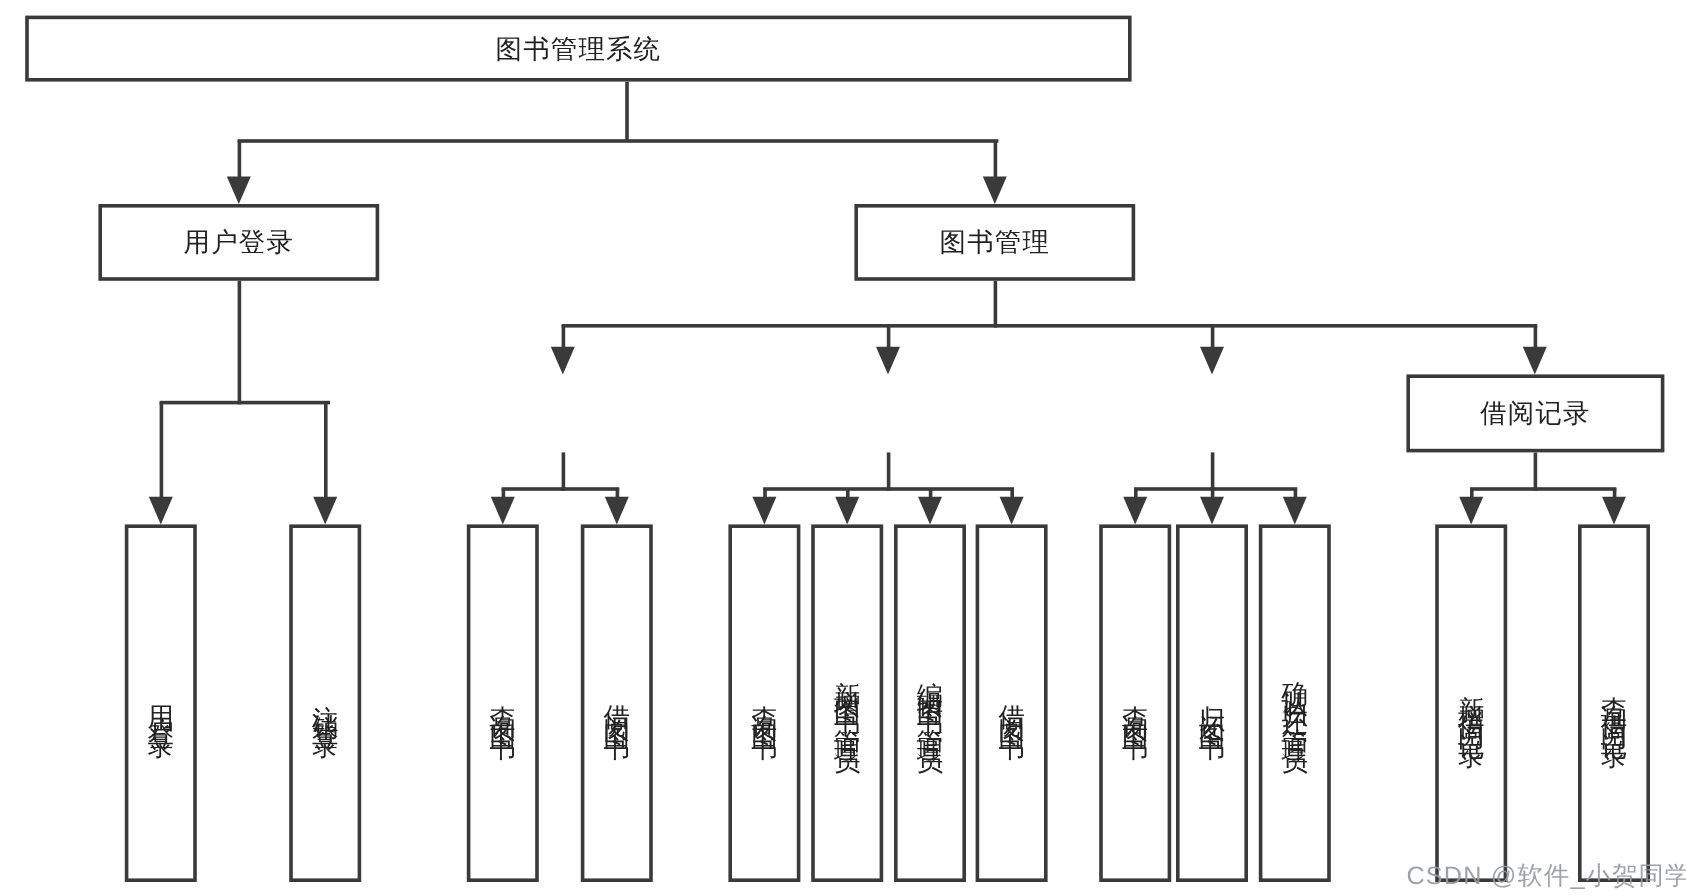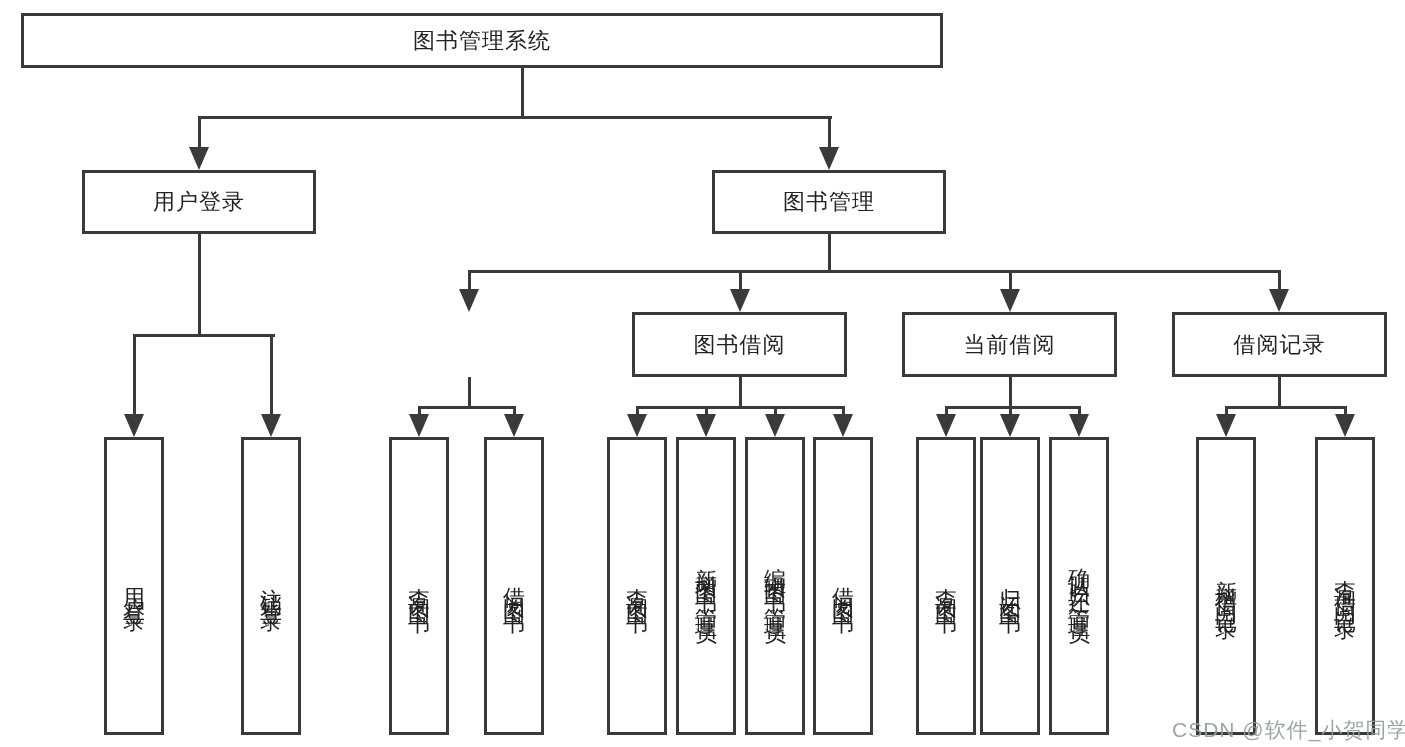--- a/index.html
+++ b/index.html
@@ -123,27 +123,21 @@
 
   <div class="box" style="left:82px;top:170px;width:234px;height:64px">
     <span>用户登录</span>
   </div>
 
   <div class="box" style="left:712px;top:170px;width:234px;height:64px">
     <span>图书管理</span>
   </div>
 
 
-  <div class="box" style="left:632px;top:312px;width:215px;height:65px">
-    <span>图书借阅</span>
-  </div>
 
-  <div class="box" style="left:902px;top:312px;width:215px;height:65px">
-    <span>当前借阅</span>
-  </div>
 
   <div class="box" style="left:1172px;top:312px;width:215px;height:65px">
     <span>借阅记录</span>
   </div>
 
   <div class="box vbox" style="left:104px;top:437px;width:60px;height:298px">
     <span class="vtext">用户登录</span>
   </div>
   <div class="box vbox" style="left:241px;top:437px;width:60px;height:298px">
     <span class="vtext">注销登录</span>

